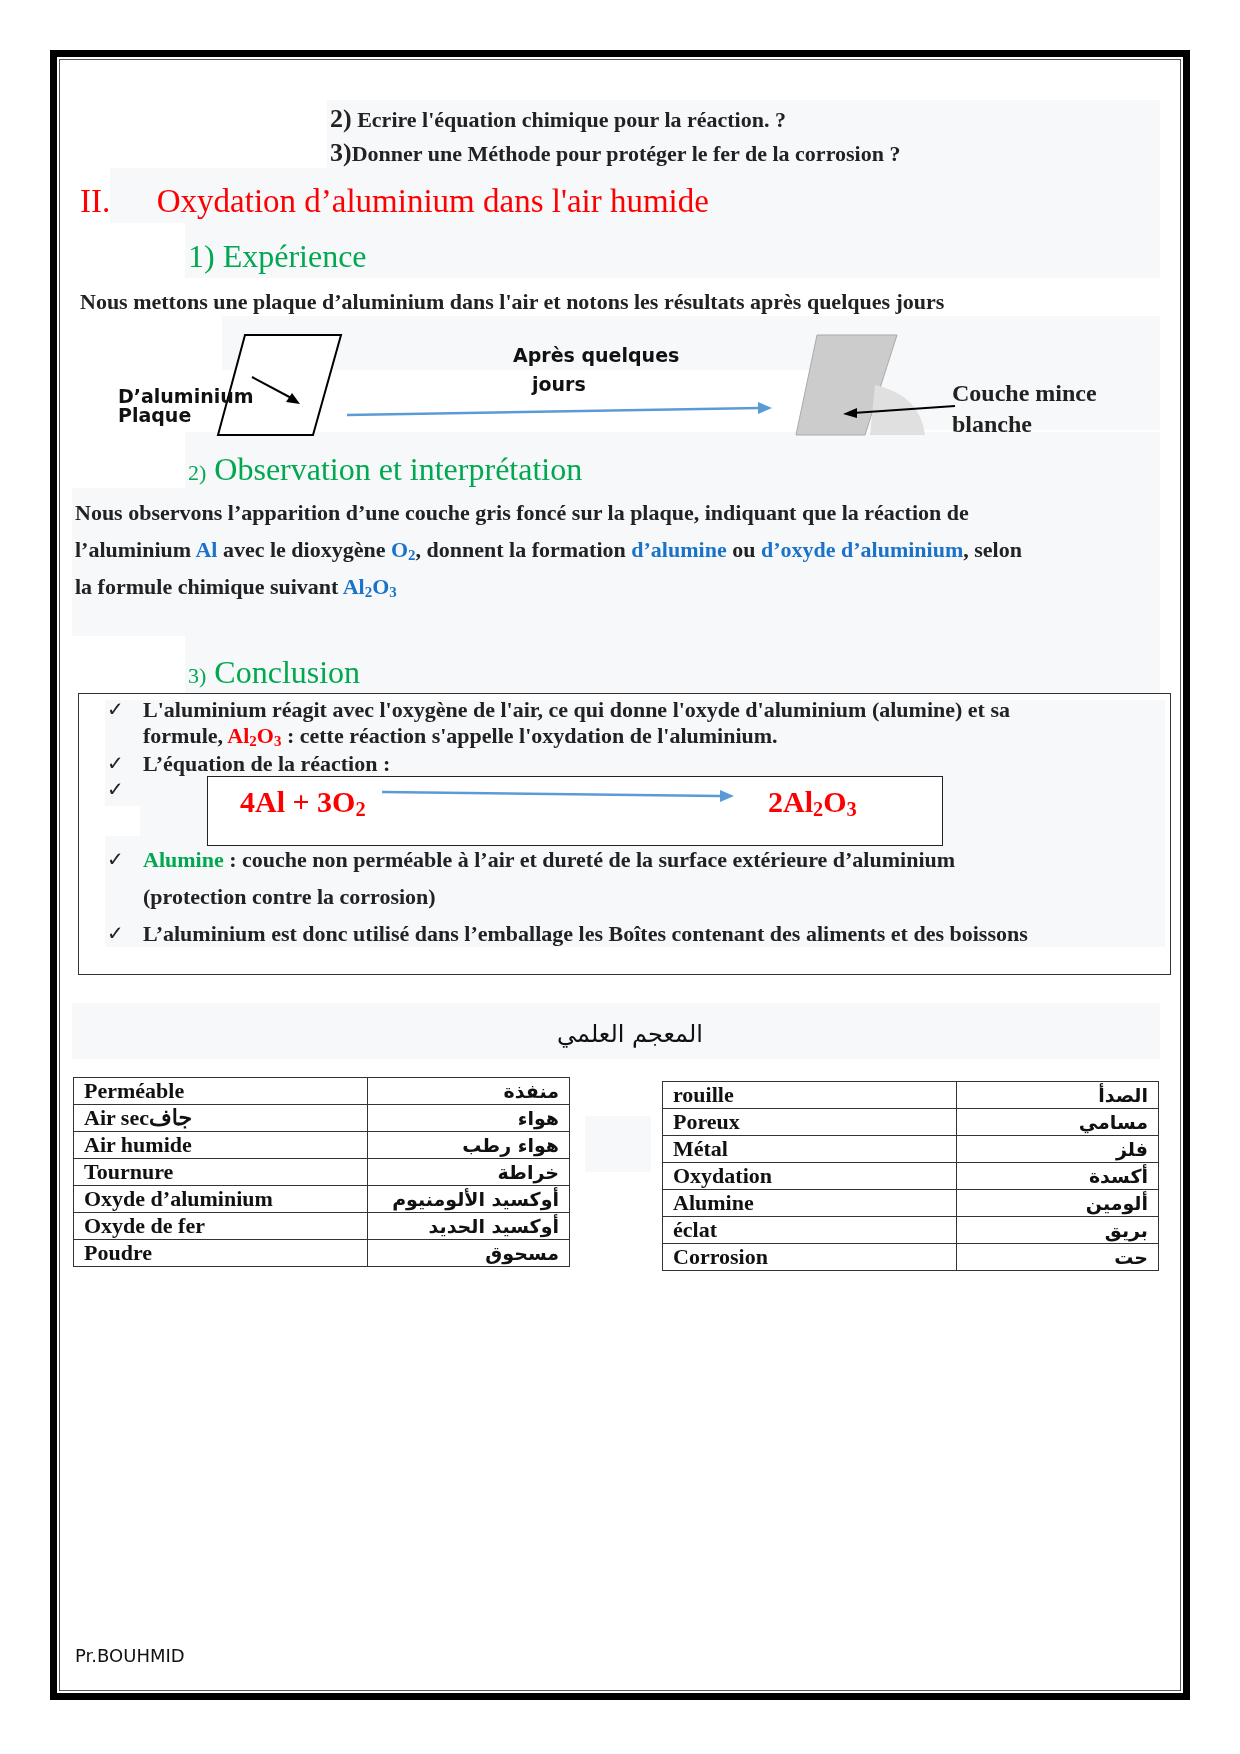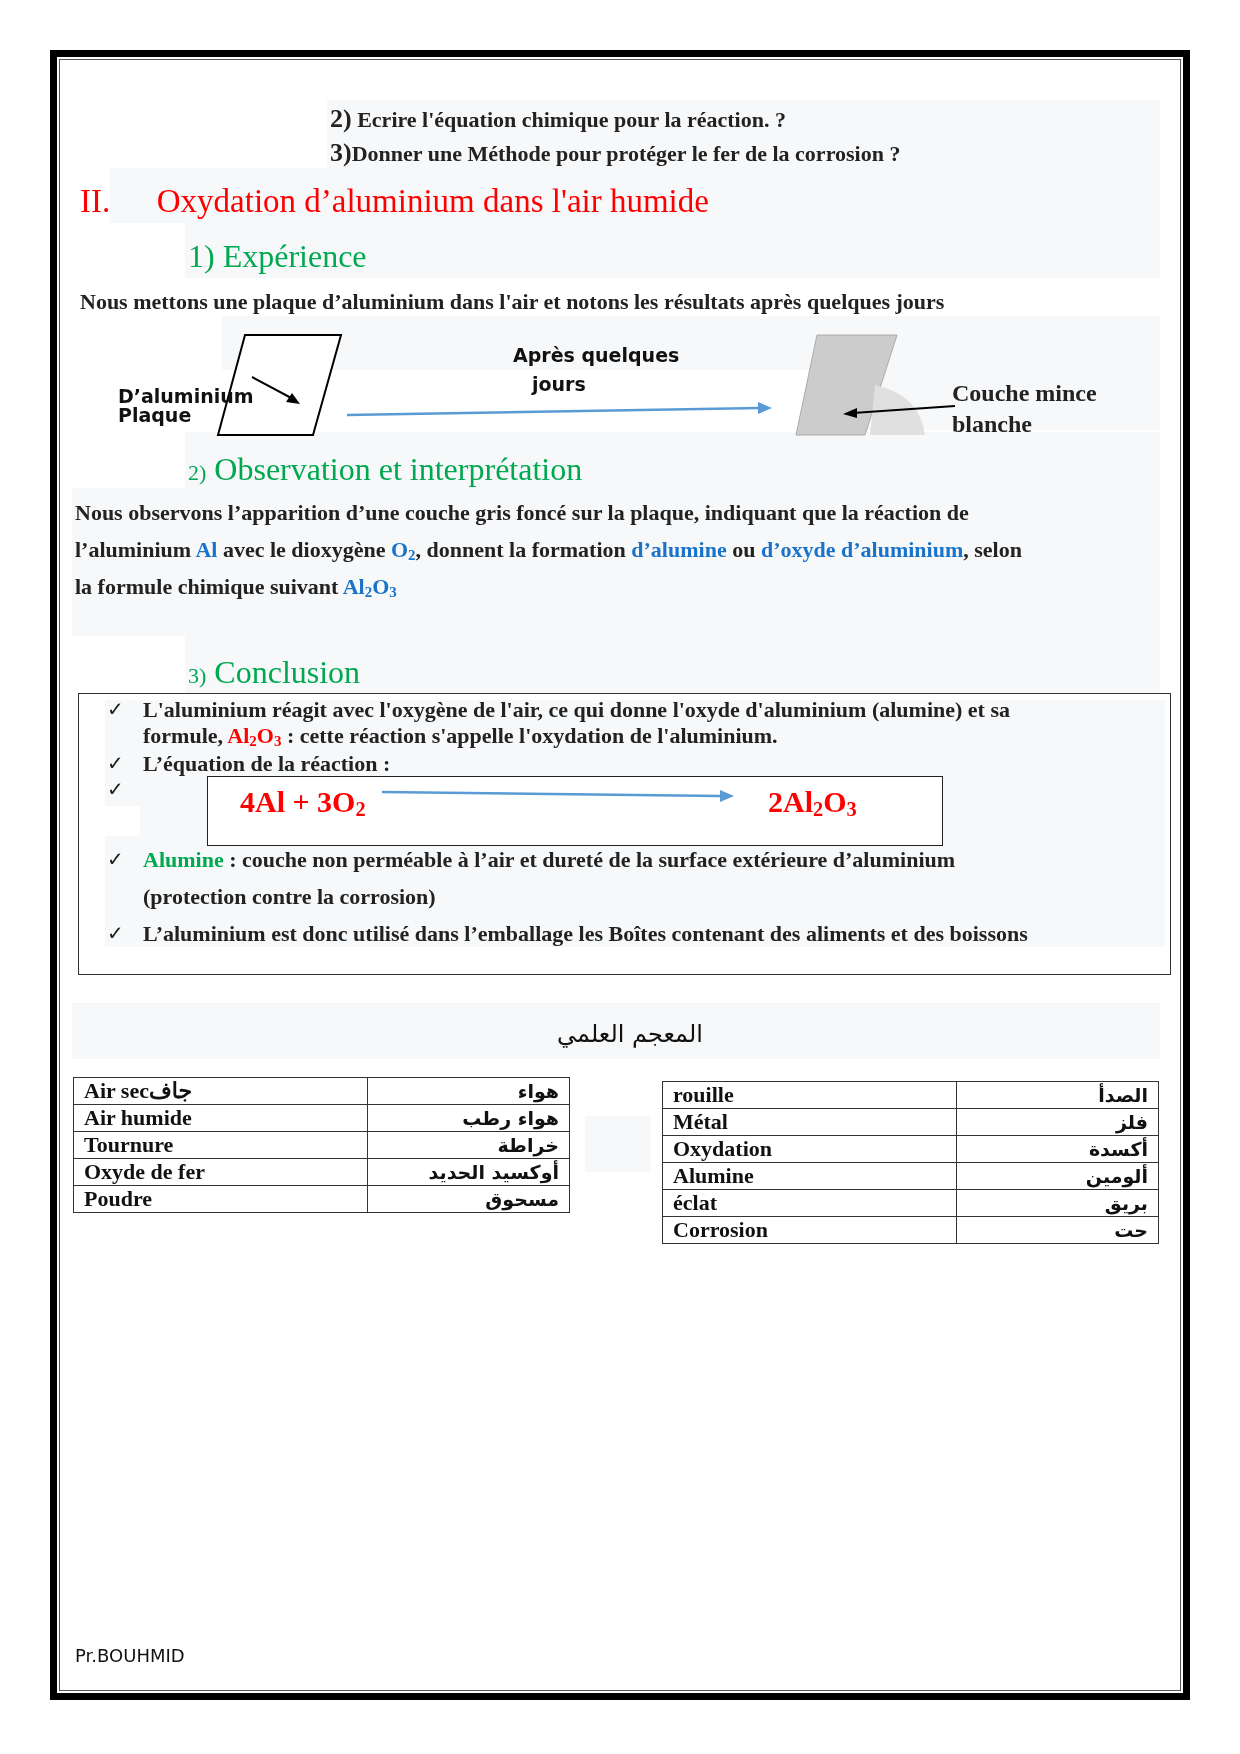--- a/index.html
+++ b/index.html
@@ -141,30 +141,38 @@
 
 <div class="abs arabic-title" style="left:550px;top:1020px;width:160px;text-align:center;">المعجم العلمي</div>
 
 <table class="lex" id="lex-left" style="left:73px;top:1077px;width:497px;">
   <colgroup>
       <col style="width:295px;">
       <col style="width:202px;">
     </colgroup>
   <tbody>
       <tr>
+        <td class="fr">Perméable</td>
+        <td class="ar">منفذة</td>
+      </tr>
+      <tr>
         <td class="fr">Air secجاف</td>
         <td class="ar">هواء</td>
       </tr>
       <tr>
         <td class="fr">Air humide</td>
         <td class="ar">هواء رطب</td>
       </tr>
       <tr>
         <td class="fr">Tournure</td>
         <td class="ar">خراطة</td>
+      </tr>
+      <tr>
+        <td class="fr">Oxyde d’aluminium</td>
+        <td class="ar">أوكسيد الألومنيوم</td>
       </tr>
       <tr>
         <td class="fr">Oxyde de fer</td>
         <td class="ar">أوكسيد   الحديد</td>
       </tr>
       <tr>
         <td class="fr">Poudre</td>
         <td class="ar">مسحوق</td>
       </tr>
     </tbody>
@@ -173,20 +181,24 @@
   <colgroup>
       <col style="width:295px;">
       <col style="width:202px;">
     </colgroup>
   <tbody>
       <tr>
         <td class="fr">rouille</td>
         <td class="ar">الصدأ</td>
       </tr>
       <tr>
+        <td class="fr">Poreux</td>
+        <td class="ar">مسامي</td>
+      </tr>
+      <tr>
         <td class="fr">Métal</td>
         <td class="ar">فلز</td>
       </tr>
       <tr>
         <td class="fr">Oxydation</td>
         <td class="ar">أكسدة</td>
       </tr>
       <tr>
         <td class="fr">Alumine</td>
         <td class="ar">ألومين</td>

